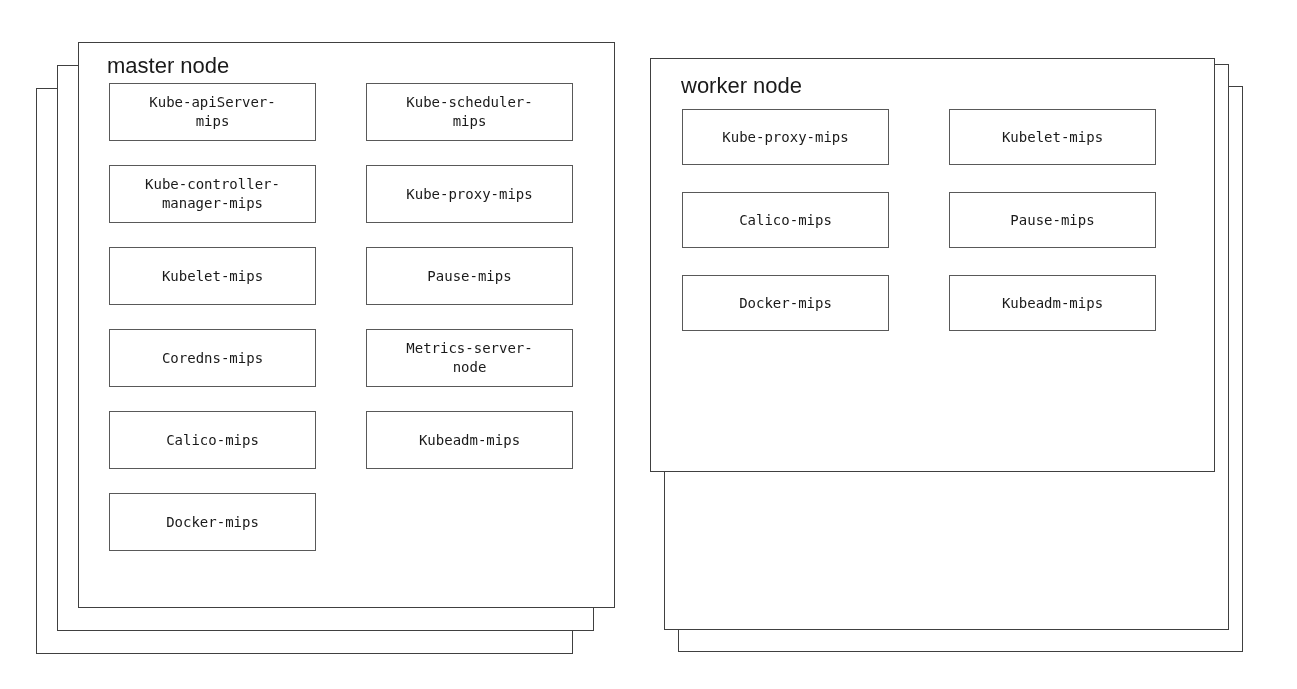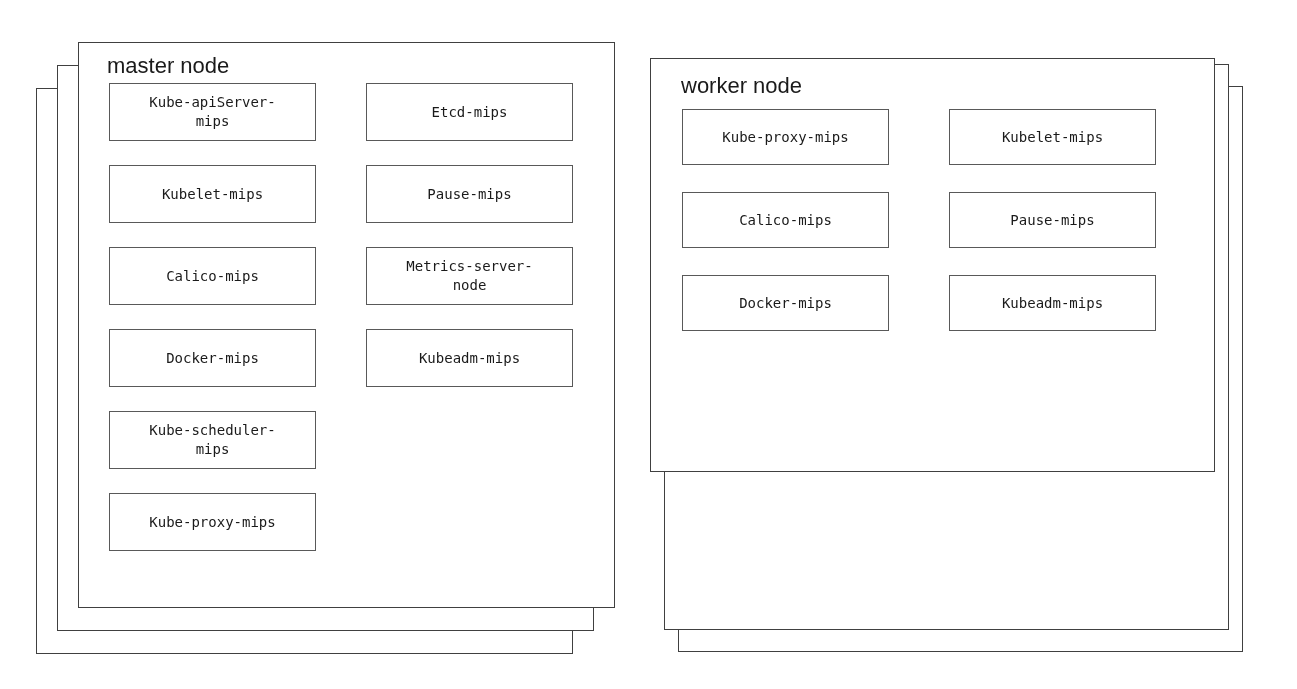--- a/index.html
+++ b/index.html
@@ -82,27 +82,29 @@
 <div class="canvas">
 
   <div class="node-group">
     <div class="layer m-l3"></div>
     <div class="layer m-l2"></div>
     <div class="layer m-front">
       <div class="node-title">master node</div>
       <div class="grid m-grid">
         <div class="box">Kube-apiServer-
 mips</div>
+        <div class="box">Kube-controller-
+manager-mips</div>
         <div class="box">Kubelet-mips</div>
+        <div class="box">Coredns-mips</div>
         <div class="box">Calico-mips</div>
         <div class="box">Docker-mips</div>
         <div class="box">Kube-scheduler-
 mips</div>
         <div class="box">Kube-proxy-mips</div>
-        <div class="box">Etcd-mips</div>
         <div class="box">Pause-mips</div>
         <div class="box">Metrics-server-
 node</div>
         <div class="box">Kubeadm-mips</div>
       </div>
     </div>
   </div>
 
   <div class="node-group">
     <div class="layer w-l3"></div>

